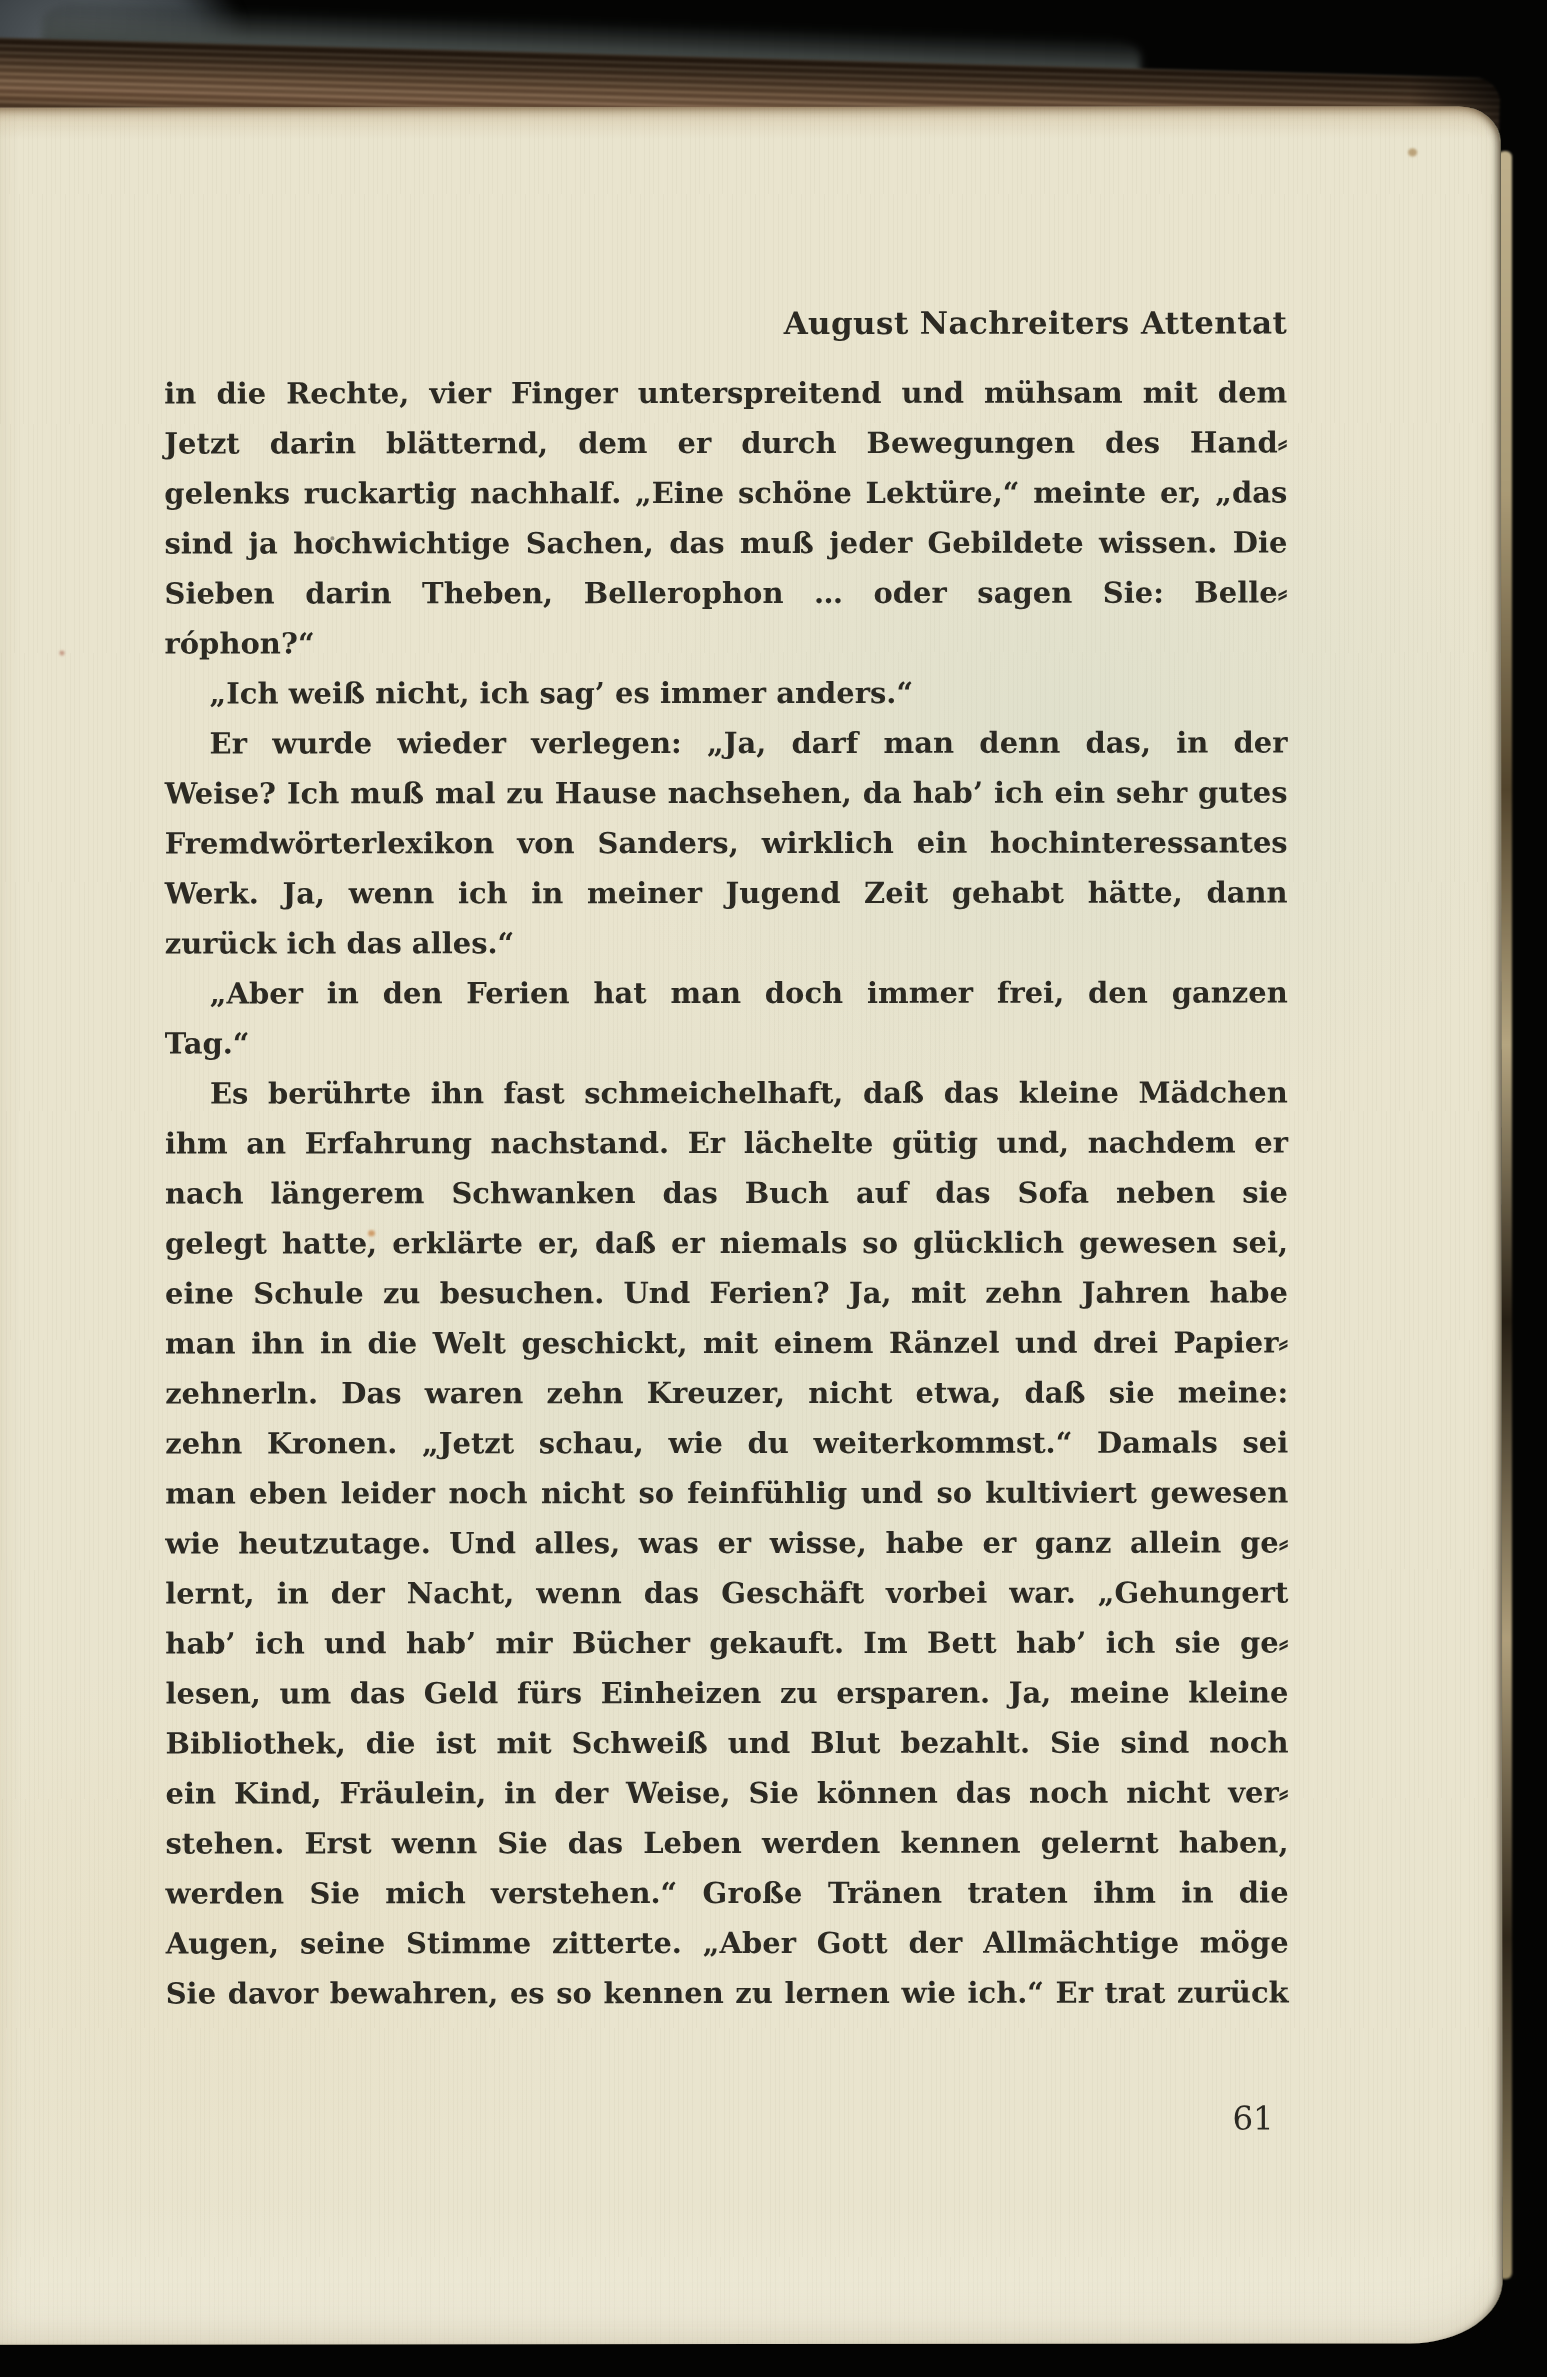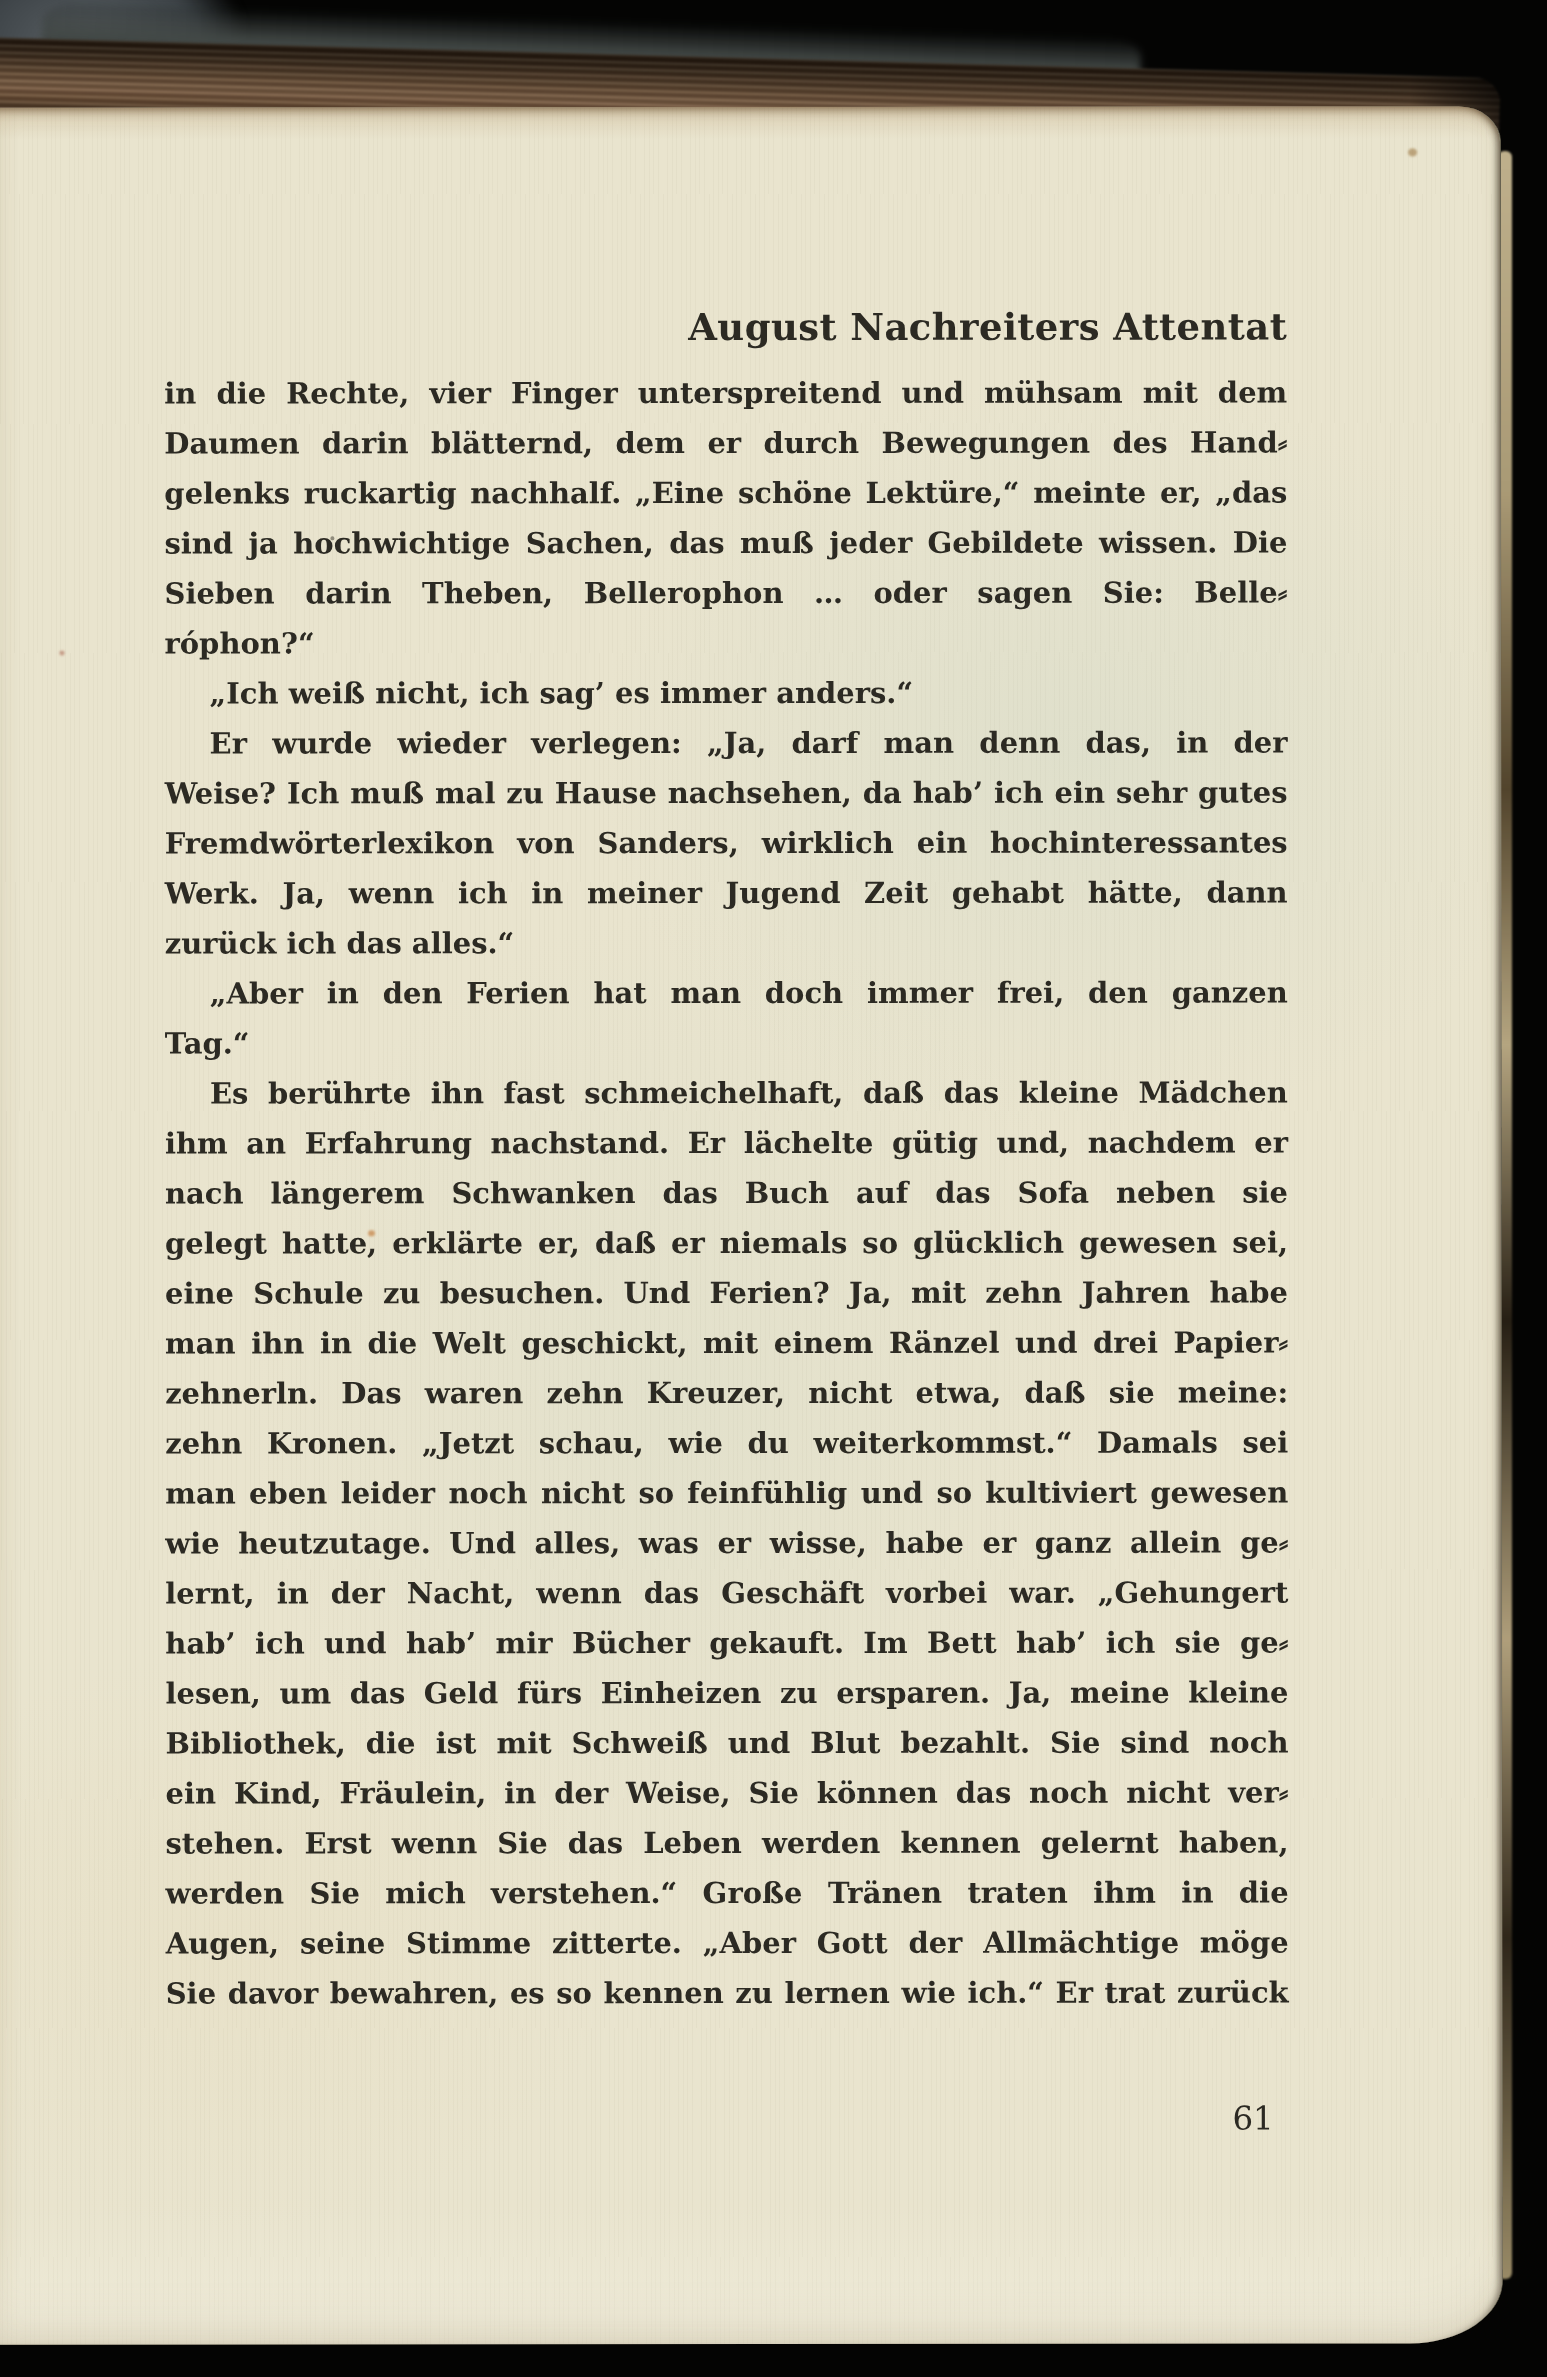--- a/index.html
+++ b/index.html
@@ -64,21 +64,21 @@
       radial-gradient(696px 542px at 72% 29%, rgba(183,205,192,0.20), transparent 70%),
       radial-gradient(634px 712px at 46% 58%, rgba(190,206,188,0.15), transparent 70%),
       radial-gradient(542px 402px at 16% 82%, rgba(226,210,168,0.16), transparent 72%),
       linear-gradient(to bottom, rgba(168,128,78,0.20), transparent 32.5px),
       linear-gradient(to top, rgba(252,252,244,0.28), transparent 139px),
       repeating-linear-gradient(90deg, rgba(110,100,70,0.045) 0 0.8px, transparent 0.8px 4.6px);
   }
   .header-line{
     position:absolute;left:173px;top:198px;width:1123px;
     text-align:right;
-    font-size:37px;font-weight:bold;
+    font-size:31px;font-weight:bold;
     color:var(--ink,#2c2a23);
     letter-spacing:0.4px;
   }
   .text-block{
     position:absolute;left:173px;top:261px;width:1123px;
     color:var(--ink,#2c2a23);
     font-size:29px;line-height:50px;font-weight:bold;
   }
   .line{height:50px;text-align:justify;text-align-last:justify;}
   .line.noj{text-align:right;text-align-last:left;}
@@ -105,21 +105,21 @@
 <div class="page">
   <div class="speck s1"></div>
   <div class="speck s2"></div>
   <div class="speck s3"></div>
   <div class="speck s4"></div>
 
   <div class="header-line">August Nachreiters Attentat</div>
 
   <div class="text-block">
       <div class="line">in die Rechte, vier Finger unterspreitend und mühsam mit dem</div>
-      <div class="line">Daumen darin blätternd, dem er durch Bewegungen des Hand⸗</div>
+      <div class="line">Jetzt darin blätternd, dem er durch Bewegungen des Hand⸗</div>
       <div class="line">gelenks ruckartig nachhalf. „Eine schöne Lektüre,“ meinte er, „das</div>
       <div class="line">sind ja hochwichtige Sachen, das muß jeder Gebildete wissen. Die</div>
       <div class="line">Sieben darin Theben, Bellerophon … oder sagen Sie: Belle⸗</div>
       <div class="line noj">róphon?“</div>
       <div class="line ind noj">„Ich weiß nicht, ich sag’ es immer anders.“</div>
       <div class="line ind">Er wurde wieder verlegen: „Ja, darf man denn das, in der</div>
       <div class="line">Weise? Ich muß mal zu Hause nachsehen, da hab’ ich ein sehr gutes</div>
       <div class="line">Fremdwörterlexikon von Sanders, wirklich ein hochinteressantes</div>
       <div class="line">Werk. Ja, wenn ich in meiner Jugend Zeit gehabt hätte, dann</div>
       <div class="line noj">zurück ich das alles.“</div>

